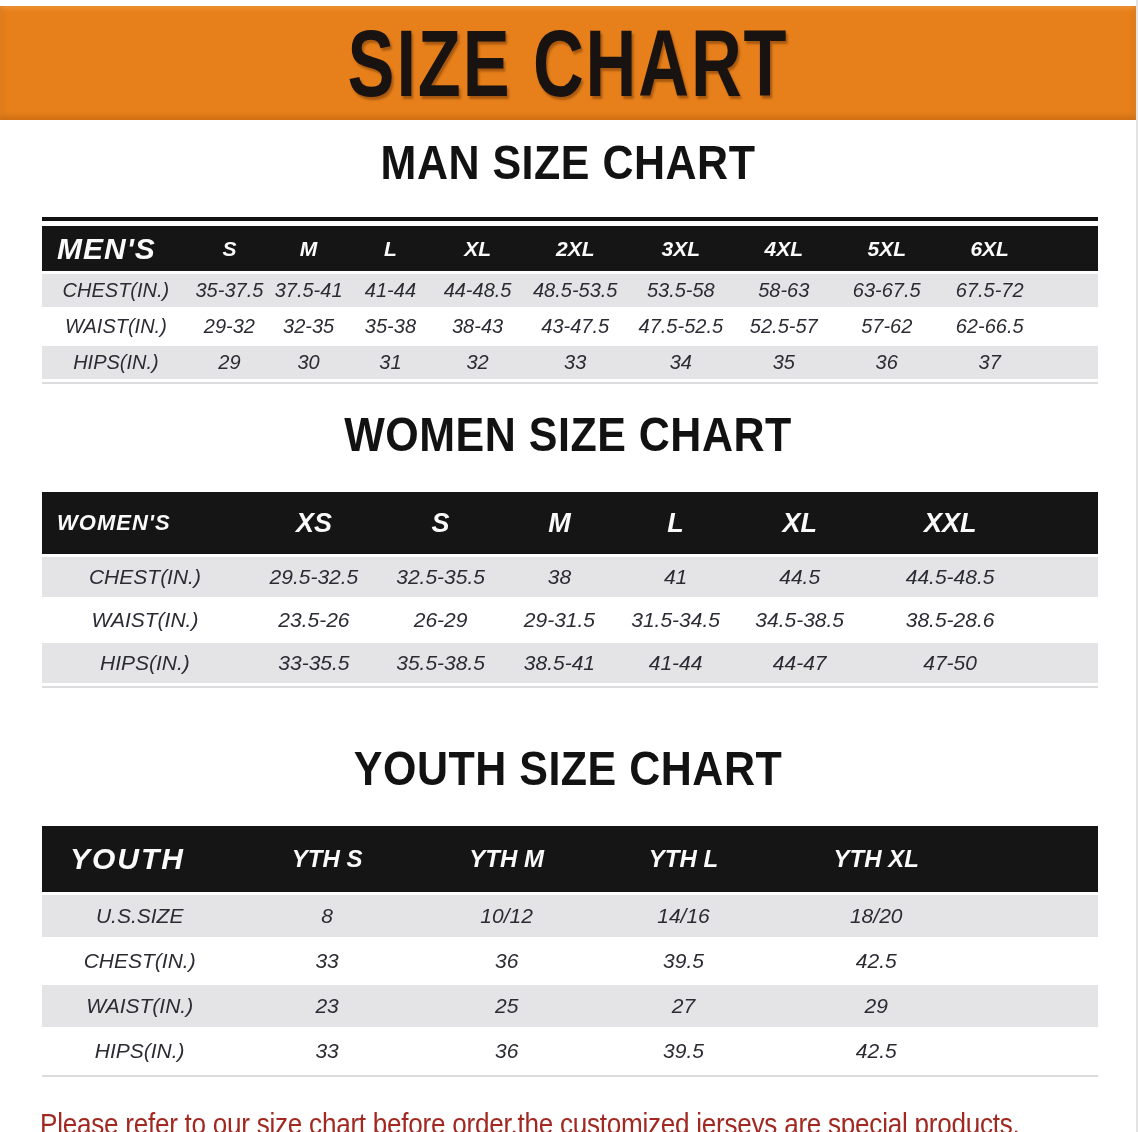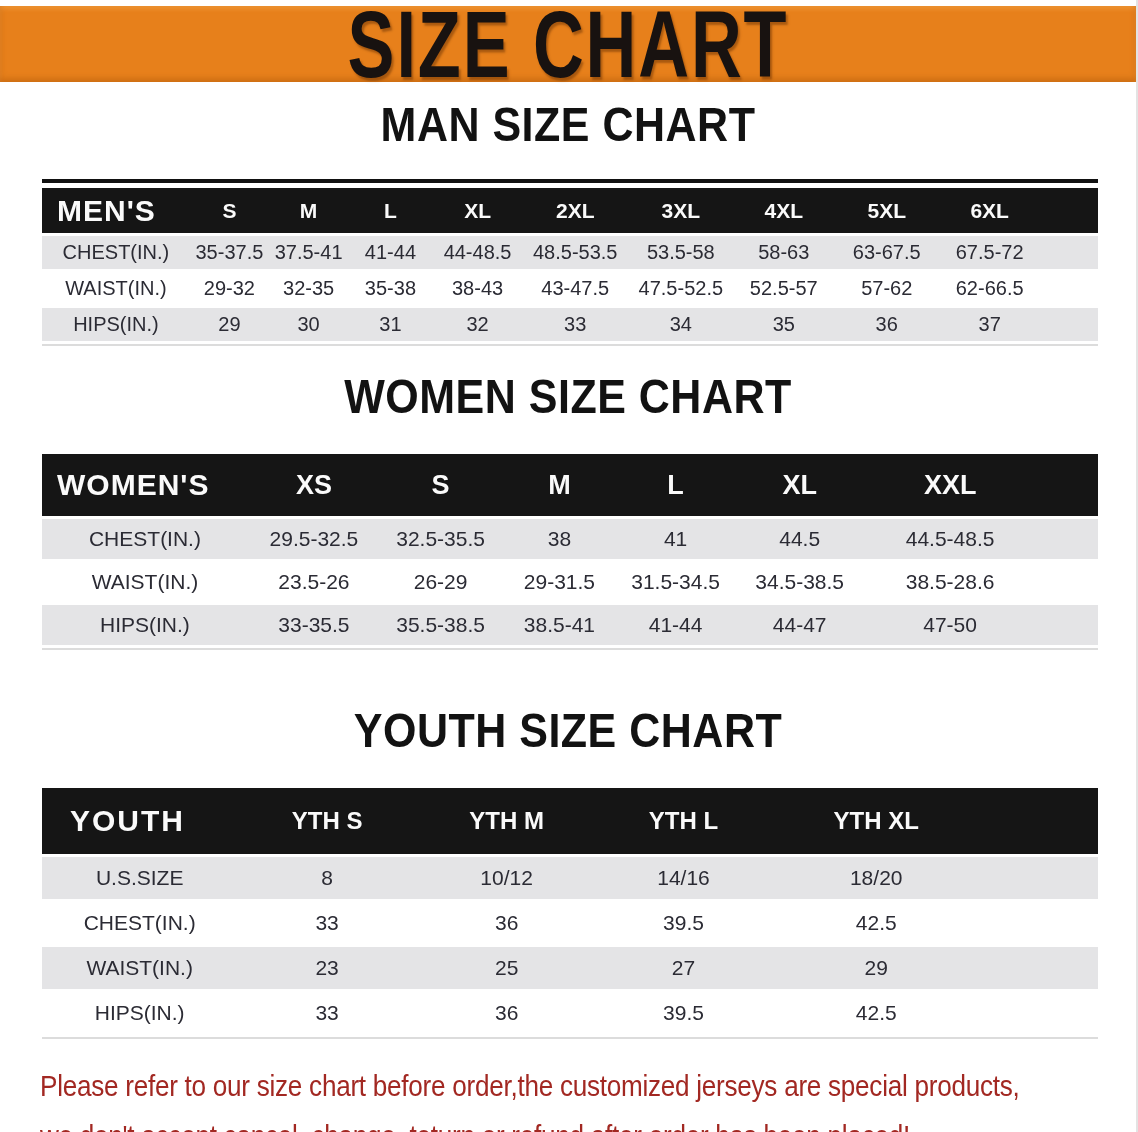--- a/index.html
+++ b/index.html
@@ -2,58 +2,58 @@
 <html><head>
 <meta charset="utf-8">
 <style>
   html,body{margin:0;padding:0;}
   body{
     width:1138px;height:1132px;background:#ffffff;overflow:hidden;
     font-family:"Liberation Sans", sans-serif;
     border-right:2px solid #e3e3e3;box-sizing:border-box;
   }
   .banner{
-    margin-top:6px;height:76px;background:#E7801B;
+    margin-top:6px;height:114px;background:#E7801B;
     display:flex;align-items:center;justify-content:center;
     box-shadow:inset 0 -3px 6px rgba(150,70,0,.35), inset 0 3px 4px rgba(255,180,90,.4);
   }
   .banner-title{
     display:inline-block;font-weight:bold;font-size:74px;color:#181210;
     letter-spacing:2px;transform:scale(.95,1.28);
     text-shadow:2px 2px 2px rgba(90,40,0,.45);white-space:nowrap;
   }
   .section{text-align:center;}
   .sec0{margin-top:18px;}
   .sec1{margin-top:26px;}
   .sec2{margin-top:56px;}
   .sec-heading{margin:14px 0 24px 0;line-height:48px;}
   .sec-heading span{
     display:inline-block;font-size:43px;font-weight:bold;color:#121212;
     transform:scaleY(1.12);letter-spacing:0.5px;white-space:nowrap;
   }
   .tbl-wrap{width:1056px;margin-left:42px;text-align:left;border-bottom:2px solid #dcdcdc;}
   .tbl-wrap.men{border-top:4px solid #111;padding-top:2px;}
-  table{border-collapse:separate;border-spacing:0 3px;table-layout:fixed;width:1056px;}
+  table{border-collapse:separate;border-spacing:0 3px;table-layout:fixed;width:1056px;font-style:italic;}
   thead th{background:#151515;color:#fafafa;font-weight:bold;vertical-align:middle;}
   th.bar-label{text-align:left;padding-left:15px;letter-spacing:1px;white-space:nowrap;}
   th.col-h{text-align:center;}
   th.filler,td.filler{background:inherit;}
   thead th.filler{background:#151515;}
   tbody td{text-align:center;color:#2b2b34;vertical-align:middle;white-space:nowrap;}
   tbody tr.gray td{background:#E4E4E6;}
   tbody tr.white td{background:#ffffff;}
   td.row-label{font-size:21px;}
   
   .s0 thead th{height:43px;}
   .s0 th.bar-label{font-size:30px;}
   .s0 th.col-h{font-size:21px;}
   .s0 tbody td{height:31px;font-size:20px;}
   
   .s1 thead th{height:60px;}
-  .s1 th.bar-label{font-size:30px;}
+  .s1 th.bar-label{font-size:22px;}
   .s1 th.col-h{font-size:27px;margin-top:36px;}
   .s1 tbody td{height:38px;font-size:21px;}
   
   .s2 thead th{height:64px;}
   .s2 th.bar-label{font-size:30px;letter-spacing:2px;padding-left:28px;}
   .s2 th.col-h{font-size:24px;}
   .s2 tbody td{height:40px;font-size:21px;}
   .footer{margin:22px 0 0 40px;color:#A22822;}
   .footer-line{
     font-size:30px;line-height:50px;white-space:nowrap;

